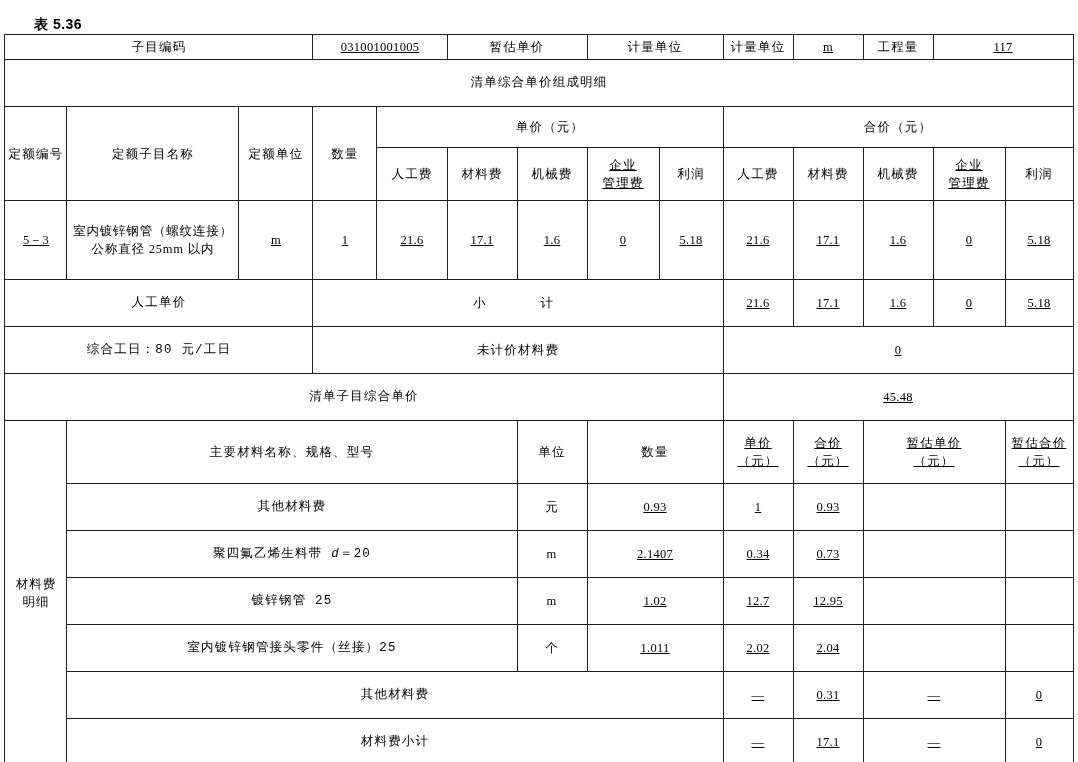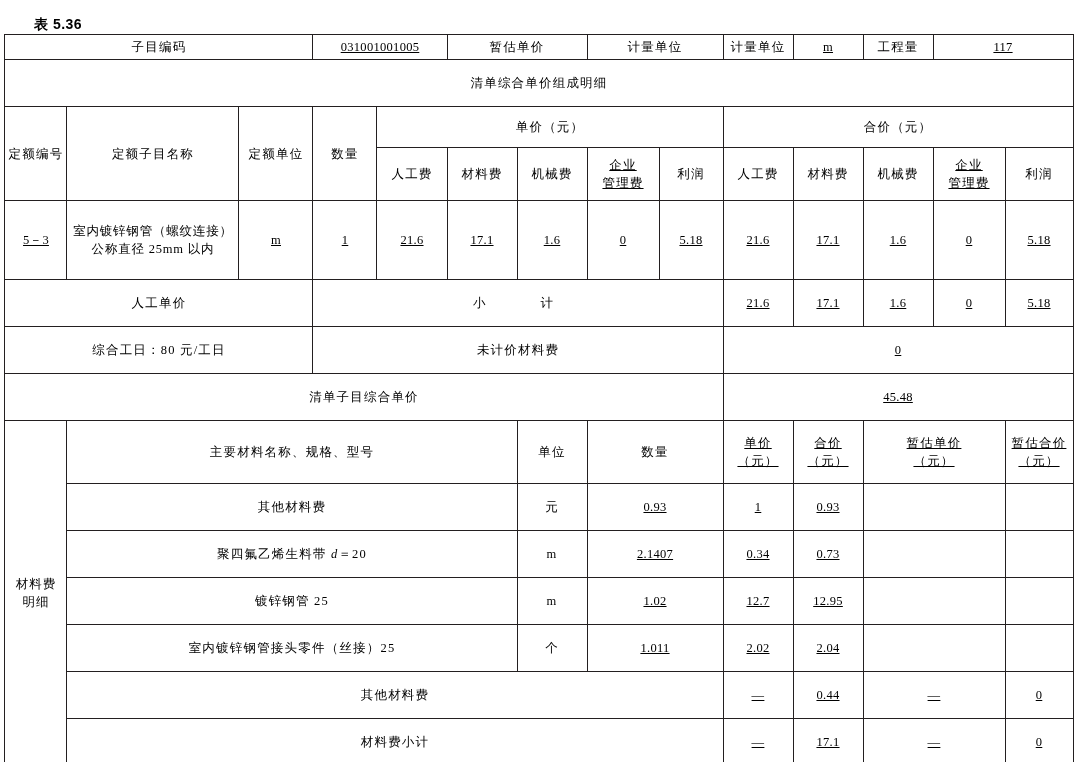--- a/index.html
+++ b/index.html
@@ -61,21 +61,21 @@
     line-height: 1.45;
   }
   .num {
     font-family: "Liberation Serif", "DejaVu Serif", serif;
     letter-spacing: 0.3px;
     text-decoration: underline;
   }
   .cn { letter-spacing: 1.2px; margin-top: 44px; }
   .tall-46 { height: 46px; }
   .tall-34 { height: 34px; }
-  .tall-40 { height: 40px; }
+  .tall-40 { height: 40px; font-family: Liberation Mono, monospace; }
   .left-pad {
     text-align: left;
     padding-left: 10px;
     letter-spacing: 0.8px;
     line-height: 1.5;
     margin-left: 44px;
   }
   .two-line { line-height: 1.35; text-decoration: underline; }
   .spaced-xiaoji { letter-spacing: 10px; }
   .italic-d { font-style: italic; }
@@ -255,21 +255,21 @@
       <td colspan="2" class="num">1.011</td>
       <td class="num">2.02</td>
       <td class="num">2.04</td>
       <td colspan="2" class="num"></td>
       <td class="num"></td>
     </tr>
 
     <tr>
       <td colspan="8" class="cn tall-40">其他材料费</td>
       <td class="num">—</td>
-      <td class="num">0.44</td>
+      <td class="num">0.31</td>
       <td colspan="2" class="num">—</td>
       <td class="num">0</td>
     </tr>
 
     <tr>
       <td colspan="8" class="cn tall-40">材料费小计</td>
       <td class="num">—</td>
       <td class="num">17.1</td>
       <td colspan="2" class="num">—</td>
       <td class="num">0</td>

